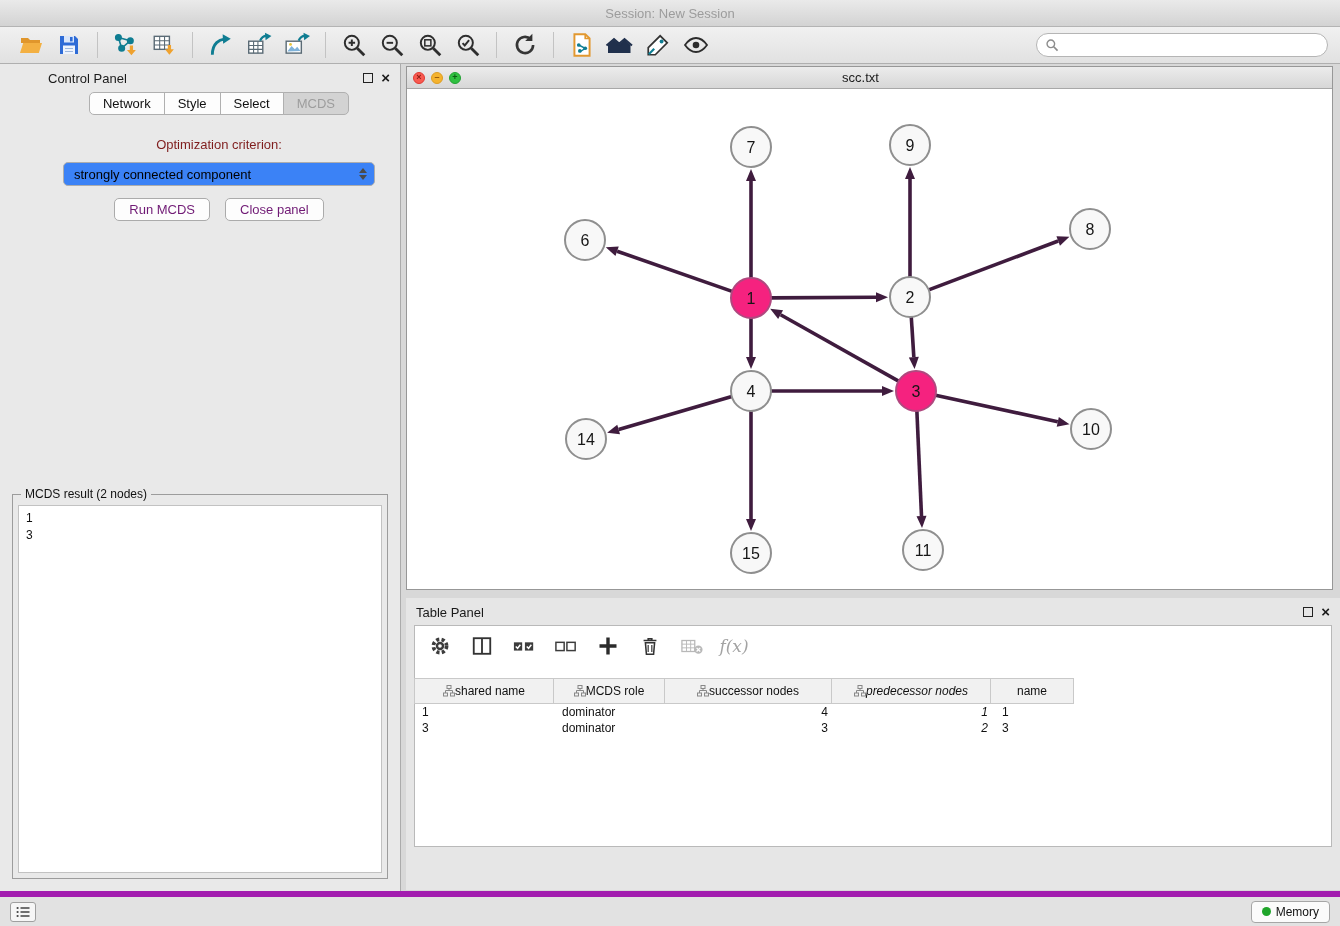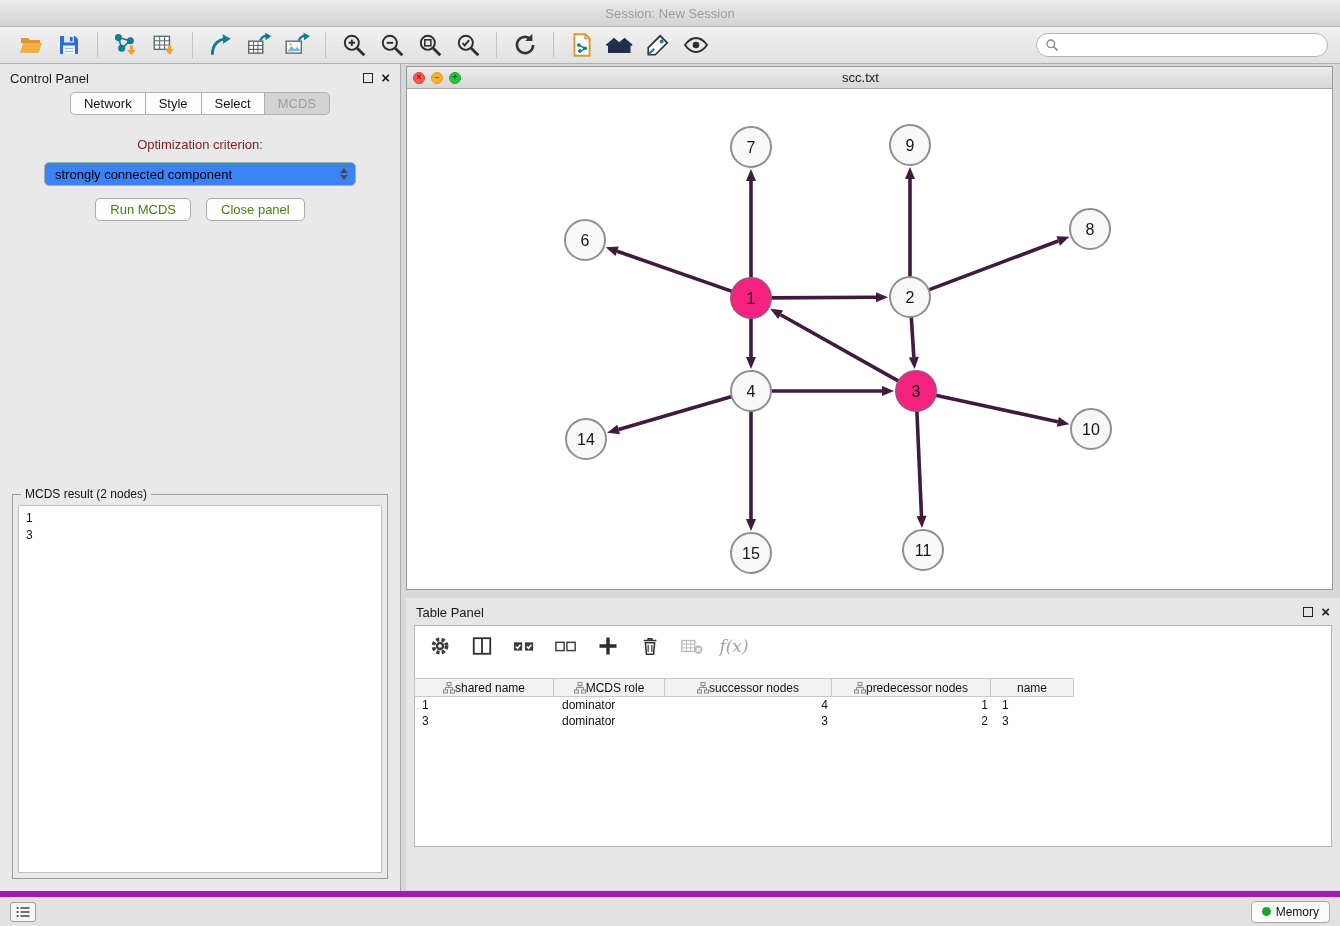--- a/index.html
+++ b/index.html
@@ -5,60 +5,60 @@
   *{margin:0;padding:0;box-sizing:border-box;}
   html,body{width:1340px;height:926px;overflow:hidden;font-family:"Liberation Sans","DejaVu Sans",sans-serif;background:#d8d8d8;}
   
   #titlebar{position:absolute;left:0;top:0;width:1340px;height:27px;background:linear-gradient(#eaeaea,#d3d3d3);border-bottom:1px solid #b4b4b4;display:flex;align-items:center;justify-content:center;font-size:13px;color:#9c9c9c;}
   #toolbar{position:absolute;left:0;top:27px;width:1340px;height:37px;background:linear-gradient(#f1f1f1,#e1e1e1);border-bottom:1px solid #afafaf;display:flex;align-items:center;padding:0 12px;}
   .tbtn{width:38px;height:30px;display:flex;align-items:center;justify-content:center;}
   .tsep{width:1px;height:26px;background:#c3c3c3;margin:0 9px;}
   #searchbox{margin-left:auto;width:292px;height:24px;background:#fff;border:1px solid #b5b5b5;border-radius:12px;display:flex;align-items:center;padding:0 8px;}
   #searchbox input{border:none;outline:none;flex:1;font-size:13px;margin-left:6px;background:transparent;font-family:inherit;}
   
-  #control-panel{position:absolute;left:0;top:64px;width:401px;height:827px;background:#e9e9e9;border-right:1px solid #ababab;}
+  #control-panel{position:absolute;left:0;top:64px;width:401px;height:827px;background:#e9e9e9;border-right:1px solid #ababab;padding-left:38px;}
   .panel-header{height:28px;display:flex;align-items:center;padding:0 10px;font-size:13px;color:#1a1a1a;}
   .panel-header .hicons{margin-left:auto;display:flex;align-items:center;gap:8px;}
   .float-icon{width:10px;height:10px;border:1.5px solid #222;display:inline-block;}
   .close-x{font-size:15px;font-weight:bold;color:#1a1a1a;line-height:10px;}
   .segs{display:flex;justify-content:center;}
   .seg{border:1px solid #b0b0b0;background:#fdfdfd;font-size:13px;padding:3px 13px;margin-left:-1px;color:#111;cursor:default;}
   .seg:first-child{border-radius:5px 0 0 5px;margin-left:0;}
   .seg:last-child{border-radius:0 5px 5px 0;}
   .seg.active{background:#d3d3d3;color:#9d9d9d;}
   #opt-label{margin-top:22px;text-align:center;font-size:13px;color:#7f1d1d;}
   #criterion-select{margin:10px auto 0;width:312px;height:24px;background:#3b82f6;border:1px solid #adadad;border-radius:5px;display:flex;align-items:center;padding:0 4px 0 10px;font-size:13px;}
   .spin{margin-left:auto;display:flex;flex-direction:column;gap:2px;padding-right:3px;}
   .tri-up{width:0;height:0;border-left:4px solid transparent;border-right:4px solid transparent;border-bottom:5px solid #4a4a4a;}
   .tri-down{width:0;height:0;border-left:4px solid transparent;border-right:4px solid transparent;border-top:5px solid #4a4a4a;}
   #cp-buttons{margin-top:12px;display:flex;justify-content:center;gap:15px;}
-  .btn{background:#fdfdfd;border:1px solid #ababab;border-radius:5px;font-size:13px;padding:3px 14px;color:#4d7c0f;font-family:inherit;}
+  .btn{background:#fdfdfd;border:1px solid #ababab;border-radius:5px;font-size:13px;padding:3px 14px;color:#701a75;font-family:inherit;}
   #result-box{position:absolute;left:12px;right:12px;top:430px;bottom:12px;border:1px solid #9c9c9c;}
   #result-legend{position:absolute;top:-8px;left:8px;background:#e9e9e9;padding:0 4px;font-size:12px;color:#111;}
   #result-inner{position:absolute;left:5px;right:5px;top:10px;bottom:5px;background:#fff;border:1px solid #c2c2c2;font-size:12px;color:#111;padding:4px 7px;line-height:17px;}
   
   #network-window{position:absolute;left:406px;top:66px;width:927px;height:524px;border:1px solid #979797;background:#fff;}
   #net-titlebar{height:22px;background:linear-gradient(#ececec,#d7d7d7);border-bottom:1px solid #a8a8a8;display:flex;align-items:center;padding:0 6px;position:relative;}
   .tl{width:12px;height:12px;border-radius:50%;margin-right:6px;display:flex;align-items:center;justify-content:center;font-size:9px;font-weight:bold;line-height:1;}
   .tl.red{background:#f95a50;color:#8a1b12;border:1px solid #de3a33;}
   .tl.yellow{background:#f5b32e;color:#935709;border:1px solid #dd9d23;}
   .tl.green{background:#2fc140;color:#0b5d14;border:1px solid #23a133;}
   #net-title{position:absolute;left:0;right:18px;text-align:center;font-size:13px;color:#1a1a1a;}
   #net-canvas{position:absolute;left:0;top:22px;right:0;bottom:0;background:#fff;overflow:hidden;}
   
   #table-panel{position:absolute;left:406px;top:598px;width:934px;height:292px;background:#e6e6e6;}
   #table-card{position:absolute;left:8px;right:8px;top:27px;height:222px;background:#fff;border:1px solid #b9b9b9;}
   #table-toolbar{height:40px;display:flex;align-items:center;padding:0 12px;gap:16px;}
   .ttbtn{width:26px;height:26px;display:flex;align-items:center;justify-content:center;}
   #fx-label{font-family:"DejaVu Serif","Liberation Serif",serif;font-style:italic;font-size:17px;color:#a3a3a3;}
   #thead{display:flex;margin-top:12px;}
-  .th{height:19px;background:#f1f1f1;border:1px solid #c9c9c9;margin-left:-1px;display:flex;align-items:center;justify-content:center;font-size:12px;color:#111;}
+  .th{height:26px;background:#f1f1f1;border:1px solid #c9c9c9;margin-left:-1px;display:flex;align-items:center;justify-content:center;font-size:12px;color:#111;}
   .trow{display:flex;}
   .td{height:16px;font-size:12px;color:#111;padding:1px 7px 0;}
-  .c0{width:140px;}.c1{width:112px;}.c2{width:168px;}.c3{width:160px;}.c4{width:84px;}
+  .c0{width:140px;}.c1{width:112px;}.c2{width:168px;}.c3{width:160px;font-style:italic;}.c4{width:84px;}
   .ral{text-align:right;}
   #table-tabs{position:absolute;left:0;right:0;top:258px;display:flex;justify-content:center;}
   
   #statusbar{position:absolute;left:0;top:891px;width:1340px;height:35px;background:#e2e2e2;border-top:6px solid #a21caf;display:flex;align-items:center;padding:12px 10px;}
   #list-btn{width:26px;height:20px;border:1px solid #9f9f9f;border-radius:3px;background:#f6f6f6;display:flex;align-items:center;justify-content:center;}
   #memory-btn{margin-left:auto;height:22px;border:1px solid #a6a6a6;border-radius:4px;background:#fbfbfb;display:flex;align-items:center;gap:5px;padding:0 10px;font-size:12px;color:#111;}
   #mem-dot{width:9px;height:9px;border-radius:50%;background:#1fa52a;display:inline-block;}
 </style>
 </head>
 <body>

